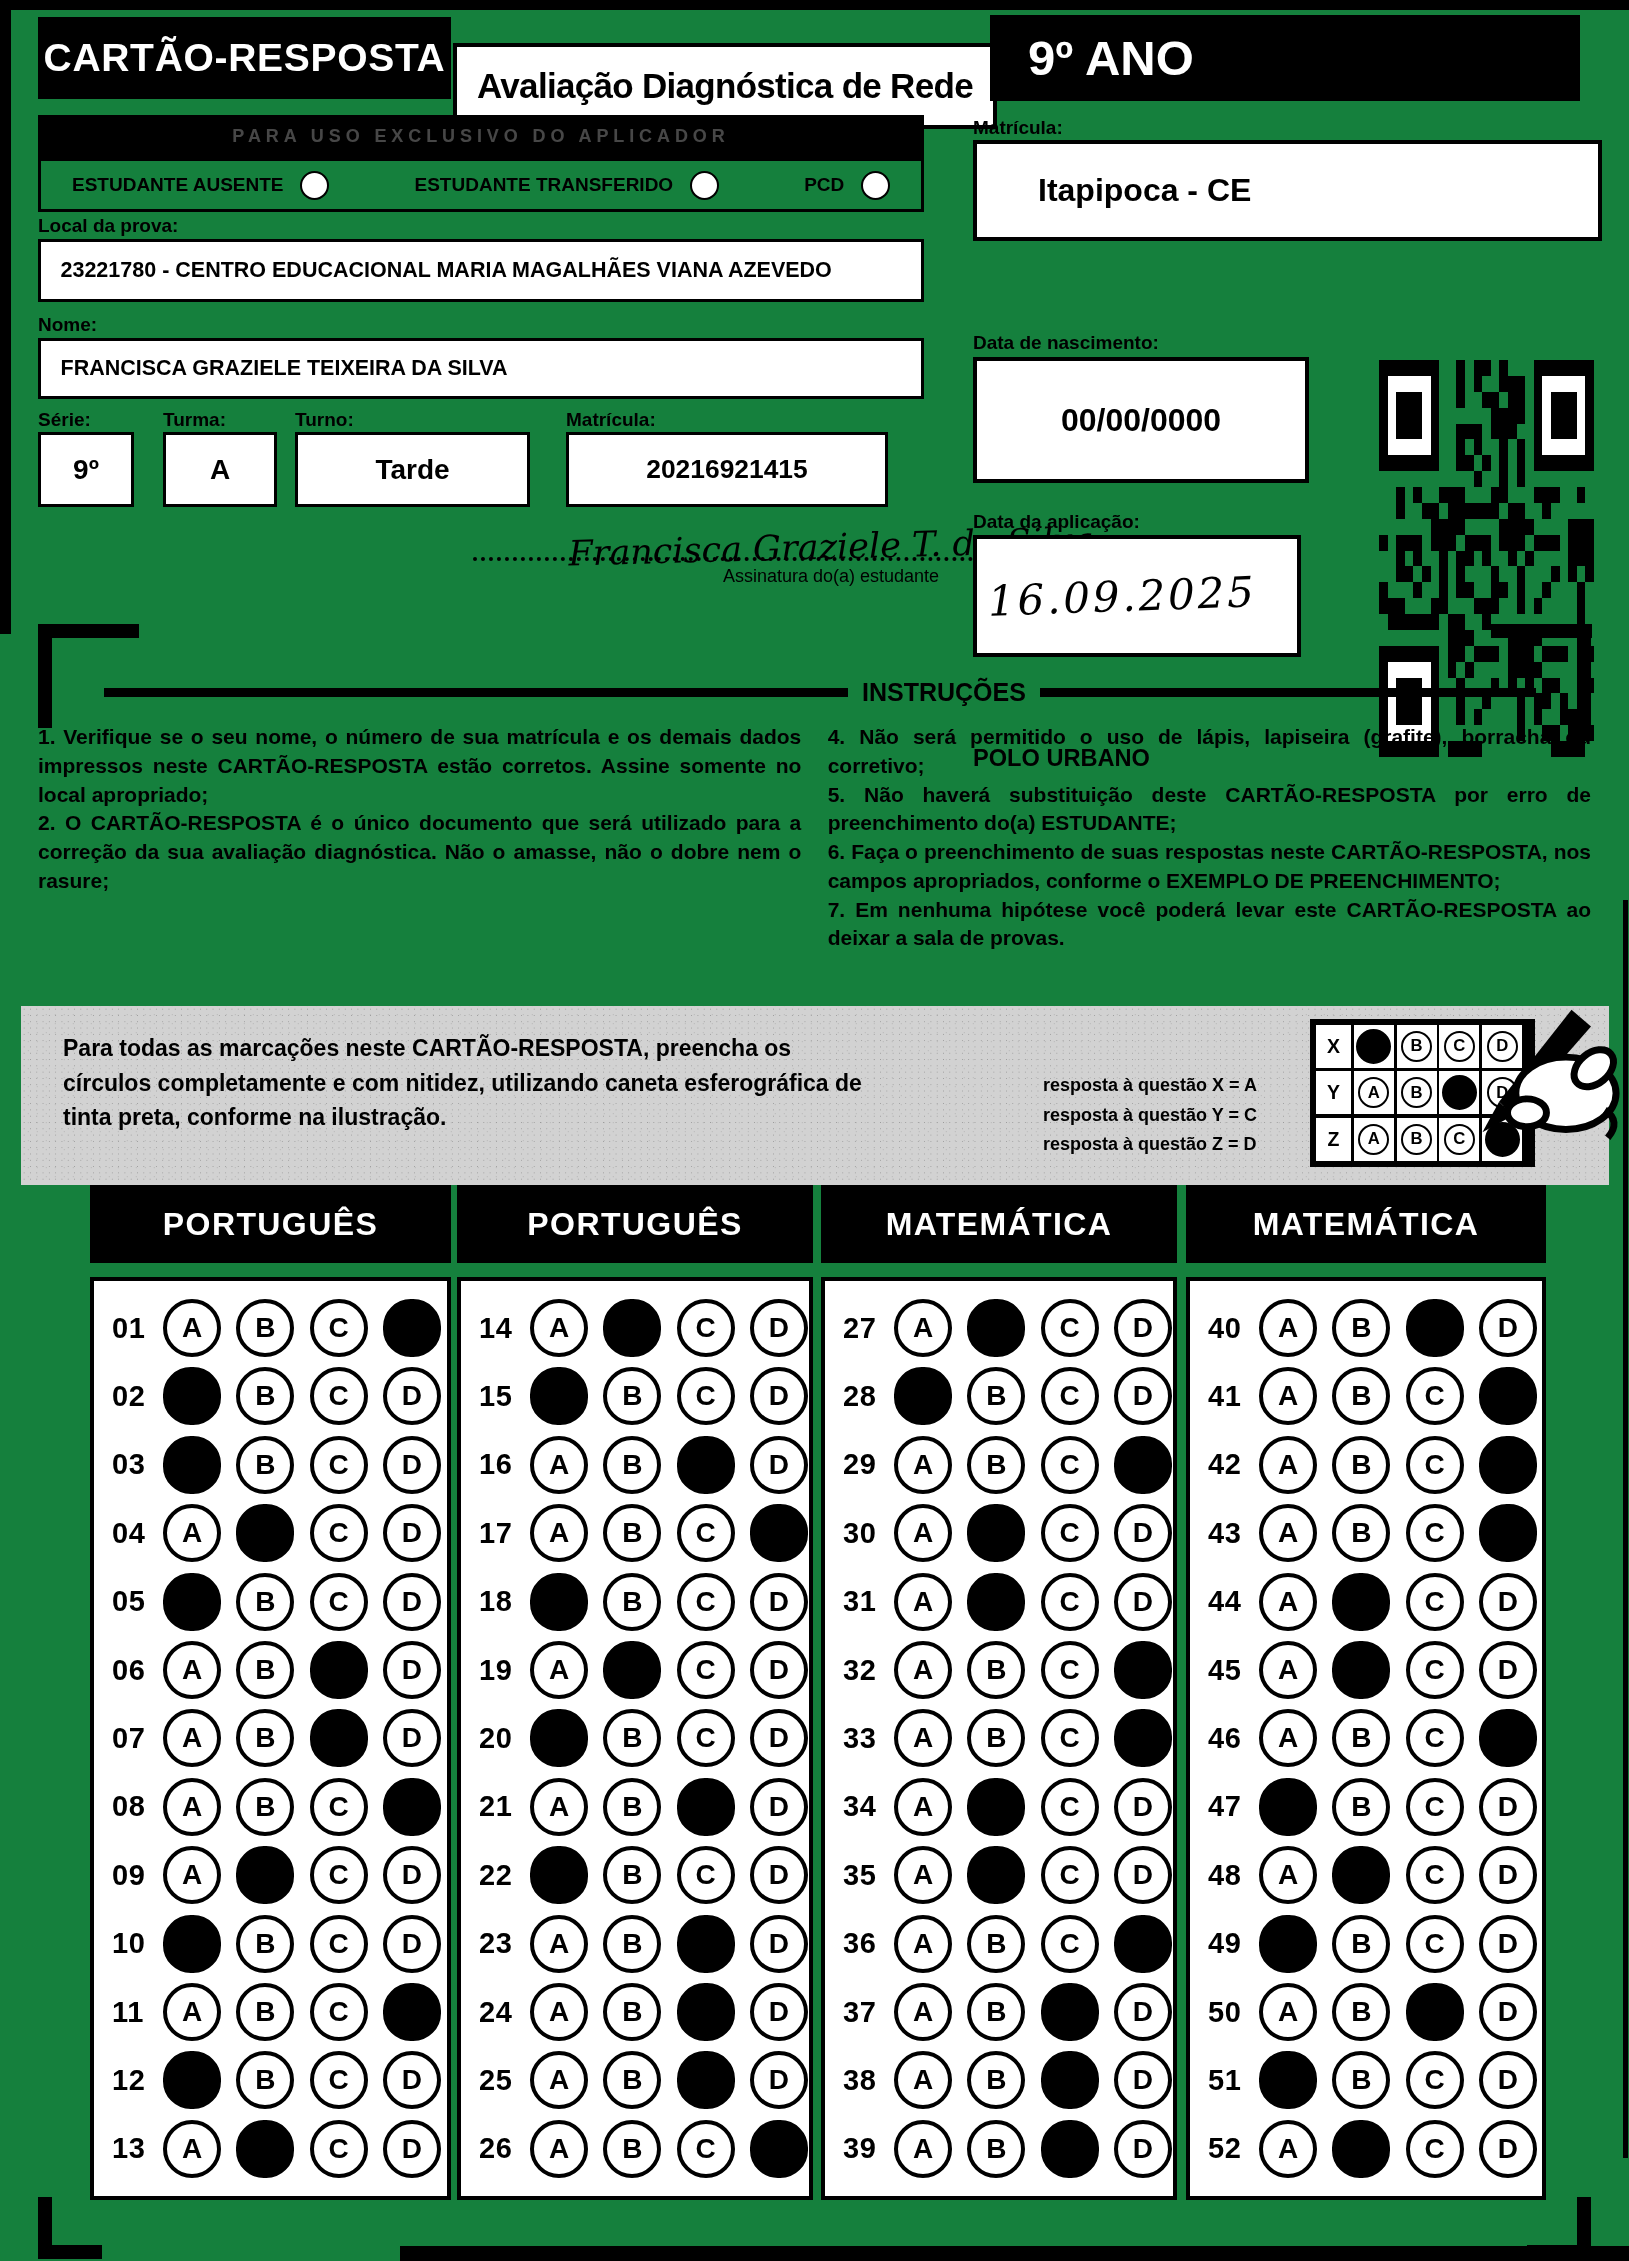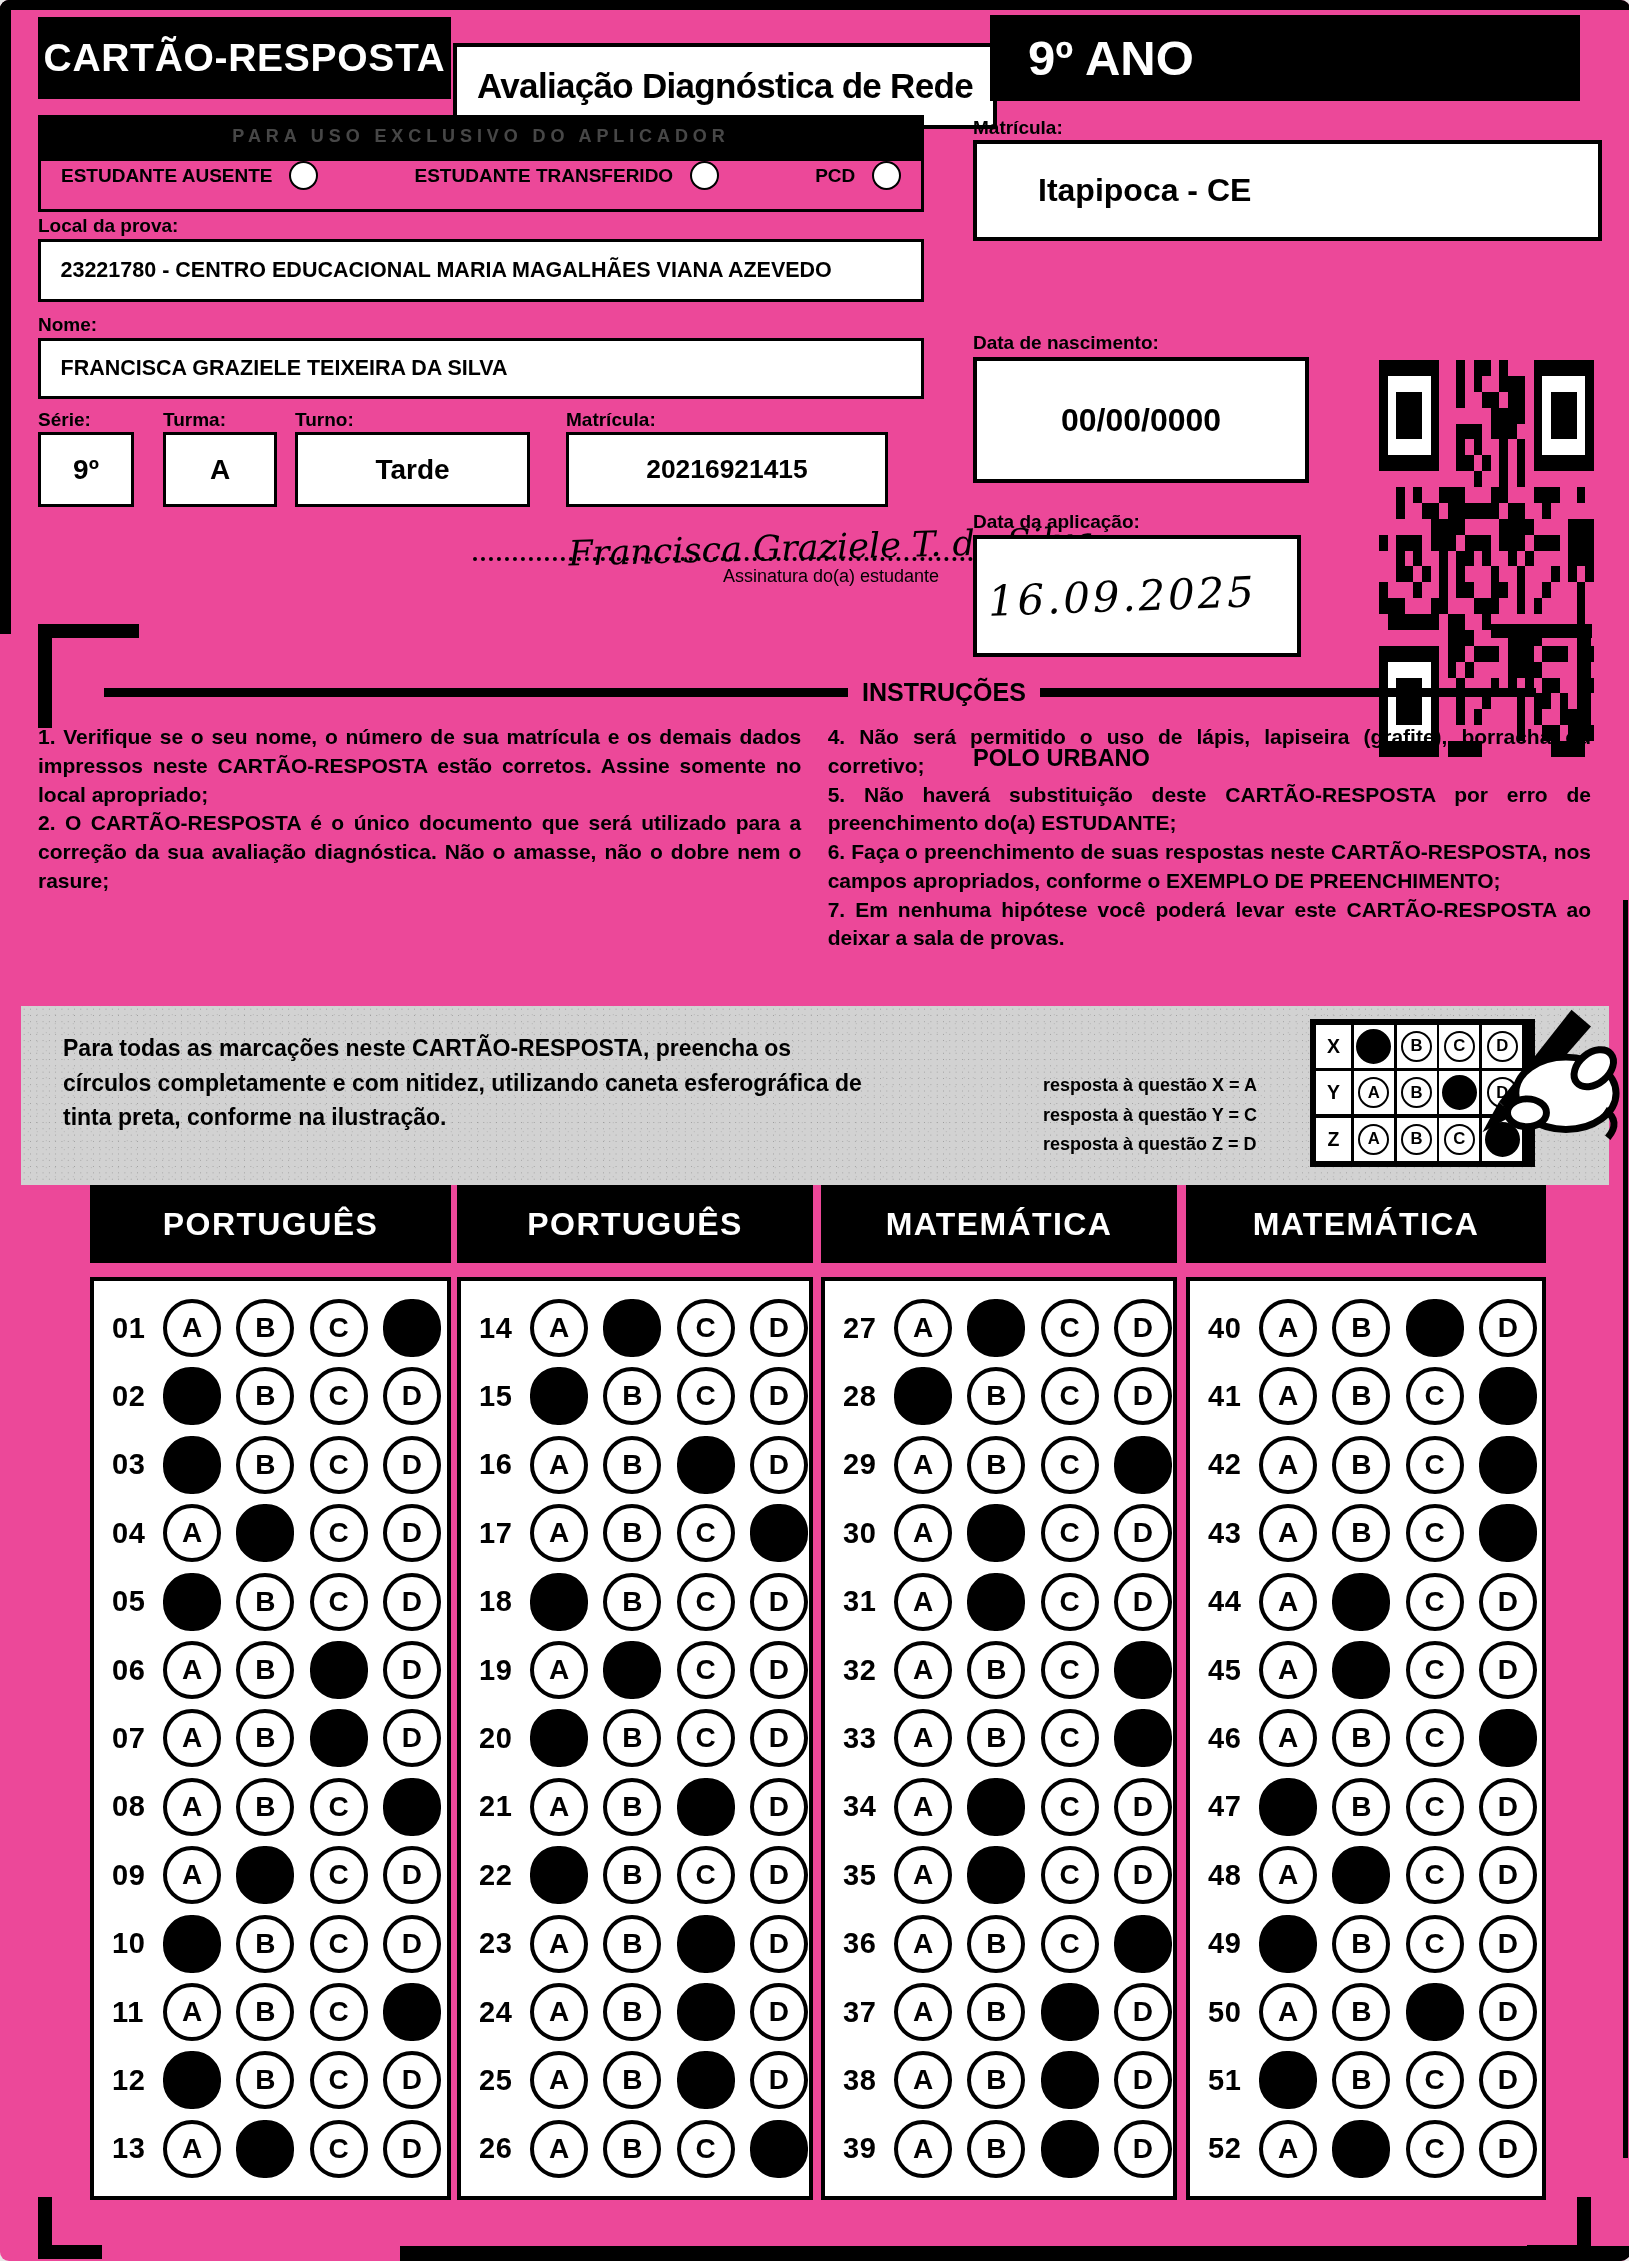--- a/index.html
+++ b/index.html
@@ -1,35 +1,35 @@
 <!DOCTYPE html>
 <html style="font-size:11px"><head>
 <meta charset="utf-8">
 <style>
   html,body{margin:0;padding:0;background:#e8e8e8;}
-  .page{position:relative;width:1630px;height:2261px;background:#ec4899;color:#000;
-        font-family:"Liberation Sans",sans-serif;overflow:hidden;border-radius:9px;}
+  .page{position:relative;width:1630px;height:2261px;background:#15803d;color:#000;
+        font-family:"Liberation Sans",sans-serif;overflow:hidden;}
   .abs{position:absolute;}
   .bar{background:#000;}
   .box{border:3.5px solid #000;background:#fff;display:flex;align-items:center;}
   .blackbox{background:#000;color:#fff;display:flex;align-items:center;justify-content:center;font-weight:bold;}
   .lbl{font-weight:bold;font-size:19px;}
   .val{font-weight:bold;font-size:21.5px;}
 
   
   .hdr-title{left:38px;top:17.4px;width:413px;height:82px;font-size:39px;letter-spacing:0.7px;}
   .hdr-sub{left:453px;top:15.3px;width:536px;height:78px;border:4.2px solid #000;background:#fff;
            display:flex;align-items:center;justify-content:center;font-weight:bold;font-size:35px;letter-spacing:-0.7px;margin-top:28px;}
   .hdr-grade{left:990px;top:15.3px;width:552px;height:86px;justify-content:flex-start;padding-left:38px;font-size:49px;}
 
   
   .aplicador{left:38px;top:115px;width:886px;height:43px;background:#000;display:flex;align-items:center;justify-content:center;}
   .aplicador span{color:rgba(255,255,255,.28);font-weight:bold;font-size:18px;letter-spacing:4.9px;}
-  .status{left:38px;top:158px;width:886px;height:54px;border:3.5px solid #000;display:flex;align-items:flex-start;
-          justify-content:space-between;padding:0 20px;box-sizing:border-box;}
+  .status{left:38px;top:158px;width:886px;height:54px;border:3.5px solid #000;display:flex;align-items:center;
+          justify-content:space-between;padding:0 31px;box-sizing:border-box;}
   .cb-pair{display:flex;align-items:center;gap:16.7px;}
   .cb-label{font-weight:bold;font-size:19px;}
   .cb-circle{width:25px;height:25px;border:2.8px solid #000;border-radius:50%;background:#fff;display:inline-block;}
 
   
   .local-label{left:38px;top:215px;}
   .local-box{left:38px;top:239px;width:886px;height:63px;padding-left:19.5px;box-sizing:border-box;}
   .nome-label{left:38px;top:314px;}
   .nome-box{left:38px;top:338px;width:886px;height:61px;padding-left:19.5px;box-sizing:border-box;}
   .serie-label{left:38px;top:409px;}  .turma-label{left:163px;top:409px;}

